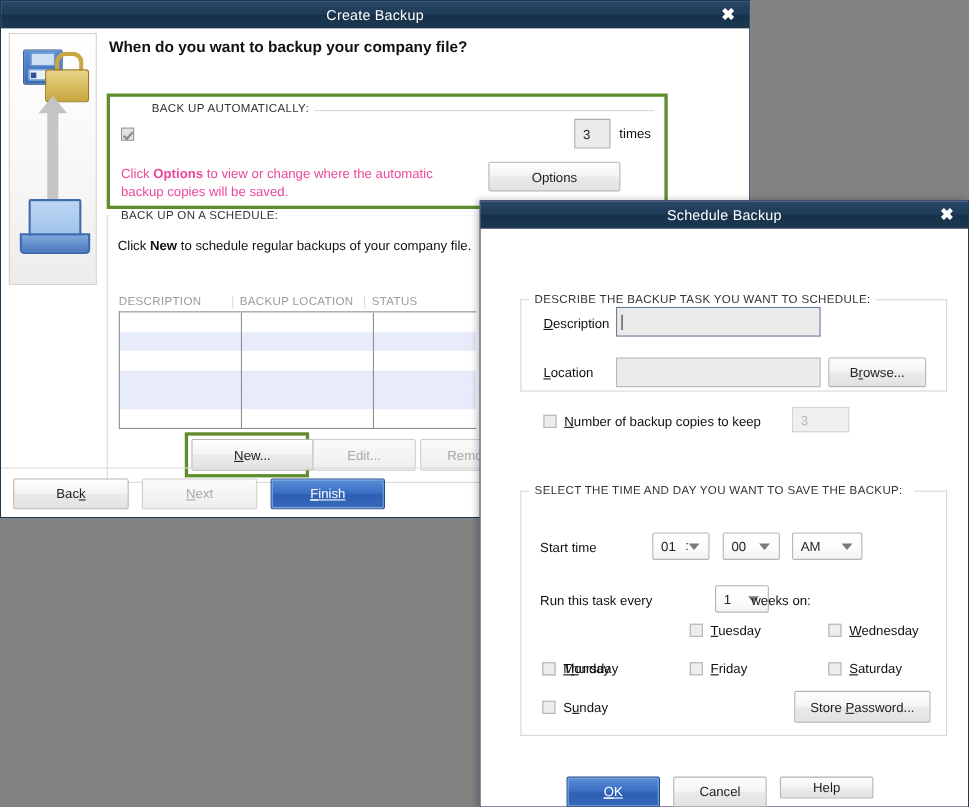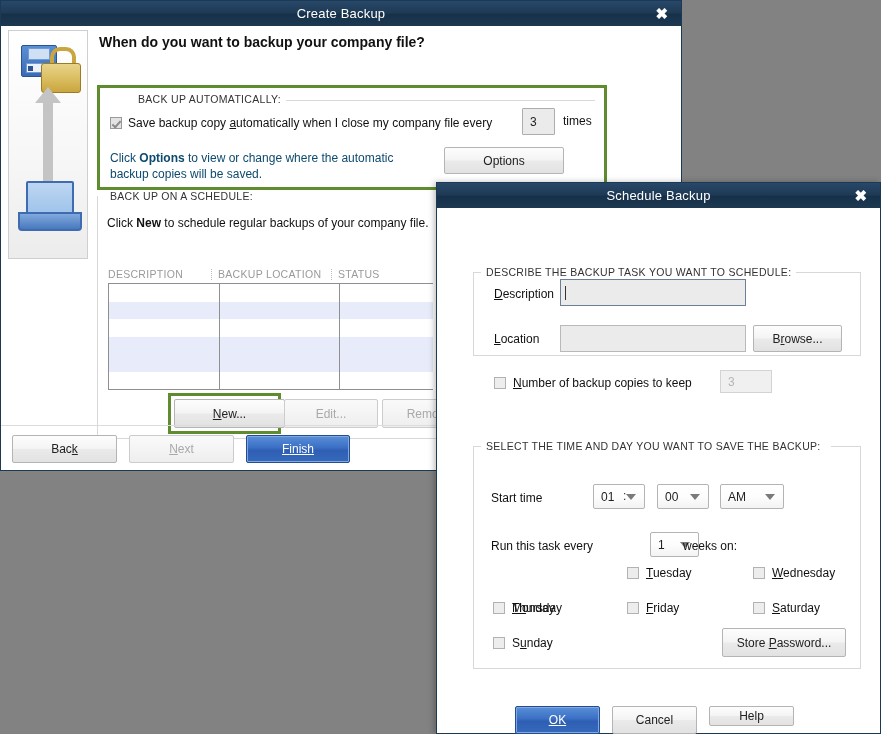--- a/index.html
+++ b/index.html
@@ -124,21 +124,21 @@
   #auto-row1 .lbl{margin-left:6px;font-size:12px;color:#111;}
   .u{text-decoration:underline;}
   #times-box{
     position:absolute;left:422px;top:20px;width:33px;height:27px;
     background:#ebebeb;border:1px solid #adadad;border-radius:1px;
     display:flex;align-items:center;padding-left:7px;box-sizing:border-box;
     font-size:12px;color:#222;
   }
   #times-label{position:absolute;left:463px;top:26px;font-size:12px;}
 
-  #auto-row2{position:absolute;left:10px;top:62px;width:300px;font-size:12px;line-height:16px;color:#0c4a6e;}
+  #auto-row2{position:absolute;left:10px;top:62px;width:300px;font-size:12px;line-height:16px;color:#ec4899;}
   #options-button{
     position:absolute;left:344px;top:59px;width:120px;height:27px;
   }
 
   .btn{
     background:linear-gradient(to bottom,#fdfdfd 0%,#f4f4f4 48%,#eaeaea 52%,#e2e2e2 100%);
     border:1px solid #b4b4b4;border-radius:2px;
     display:flex;align-items:center;justify-content:center;
     font-size:12px;color:#222;cursor:pointer;box-sizing:border-box;
   }
@@ -295,21 +295,20 @@
       <div id="cb-heading">When do you want to backup your company file?</div>
     </div>
 
     <div id="auto-group" class="green-frame">
       <div class="grp-inner">
         <div class="grp-label">BACK UP AUTOMATICALLY:</div>
         <div class="grp-rule indent"></div>
 
         <div id="auto-row1">
           <span class="chk checked"></span>
-          <span class="lbl"><span>Save backup copy </span><span class="u">a</span><span>utomatically when I close my company file every</span></span>
         </div>
 
         <div id="times-box">
             <span>3</span>
           </div>
         <div id="times-label">times</div>
 
         <div id="auto-row2"><span>Click </span><b>Options</b><span> to view or change where the automatic backup copies will be saved.</span></div>
 
         <div id="options-button" class="btn">Options</div>

